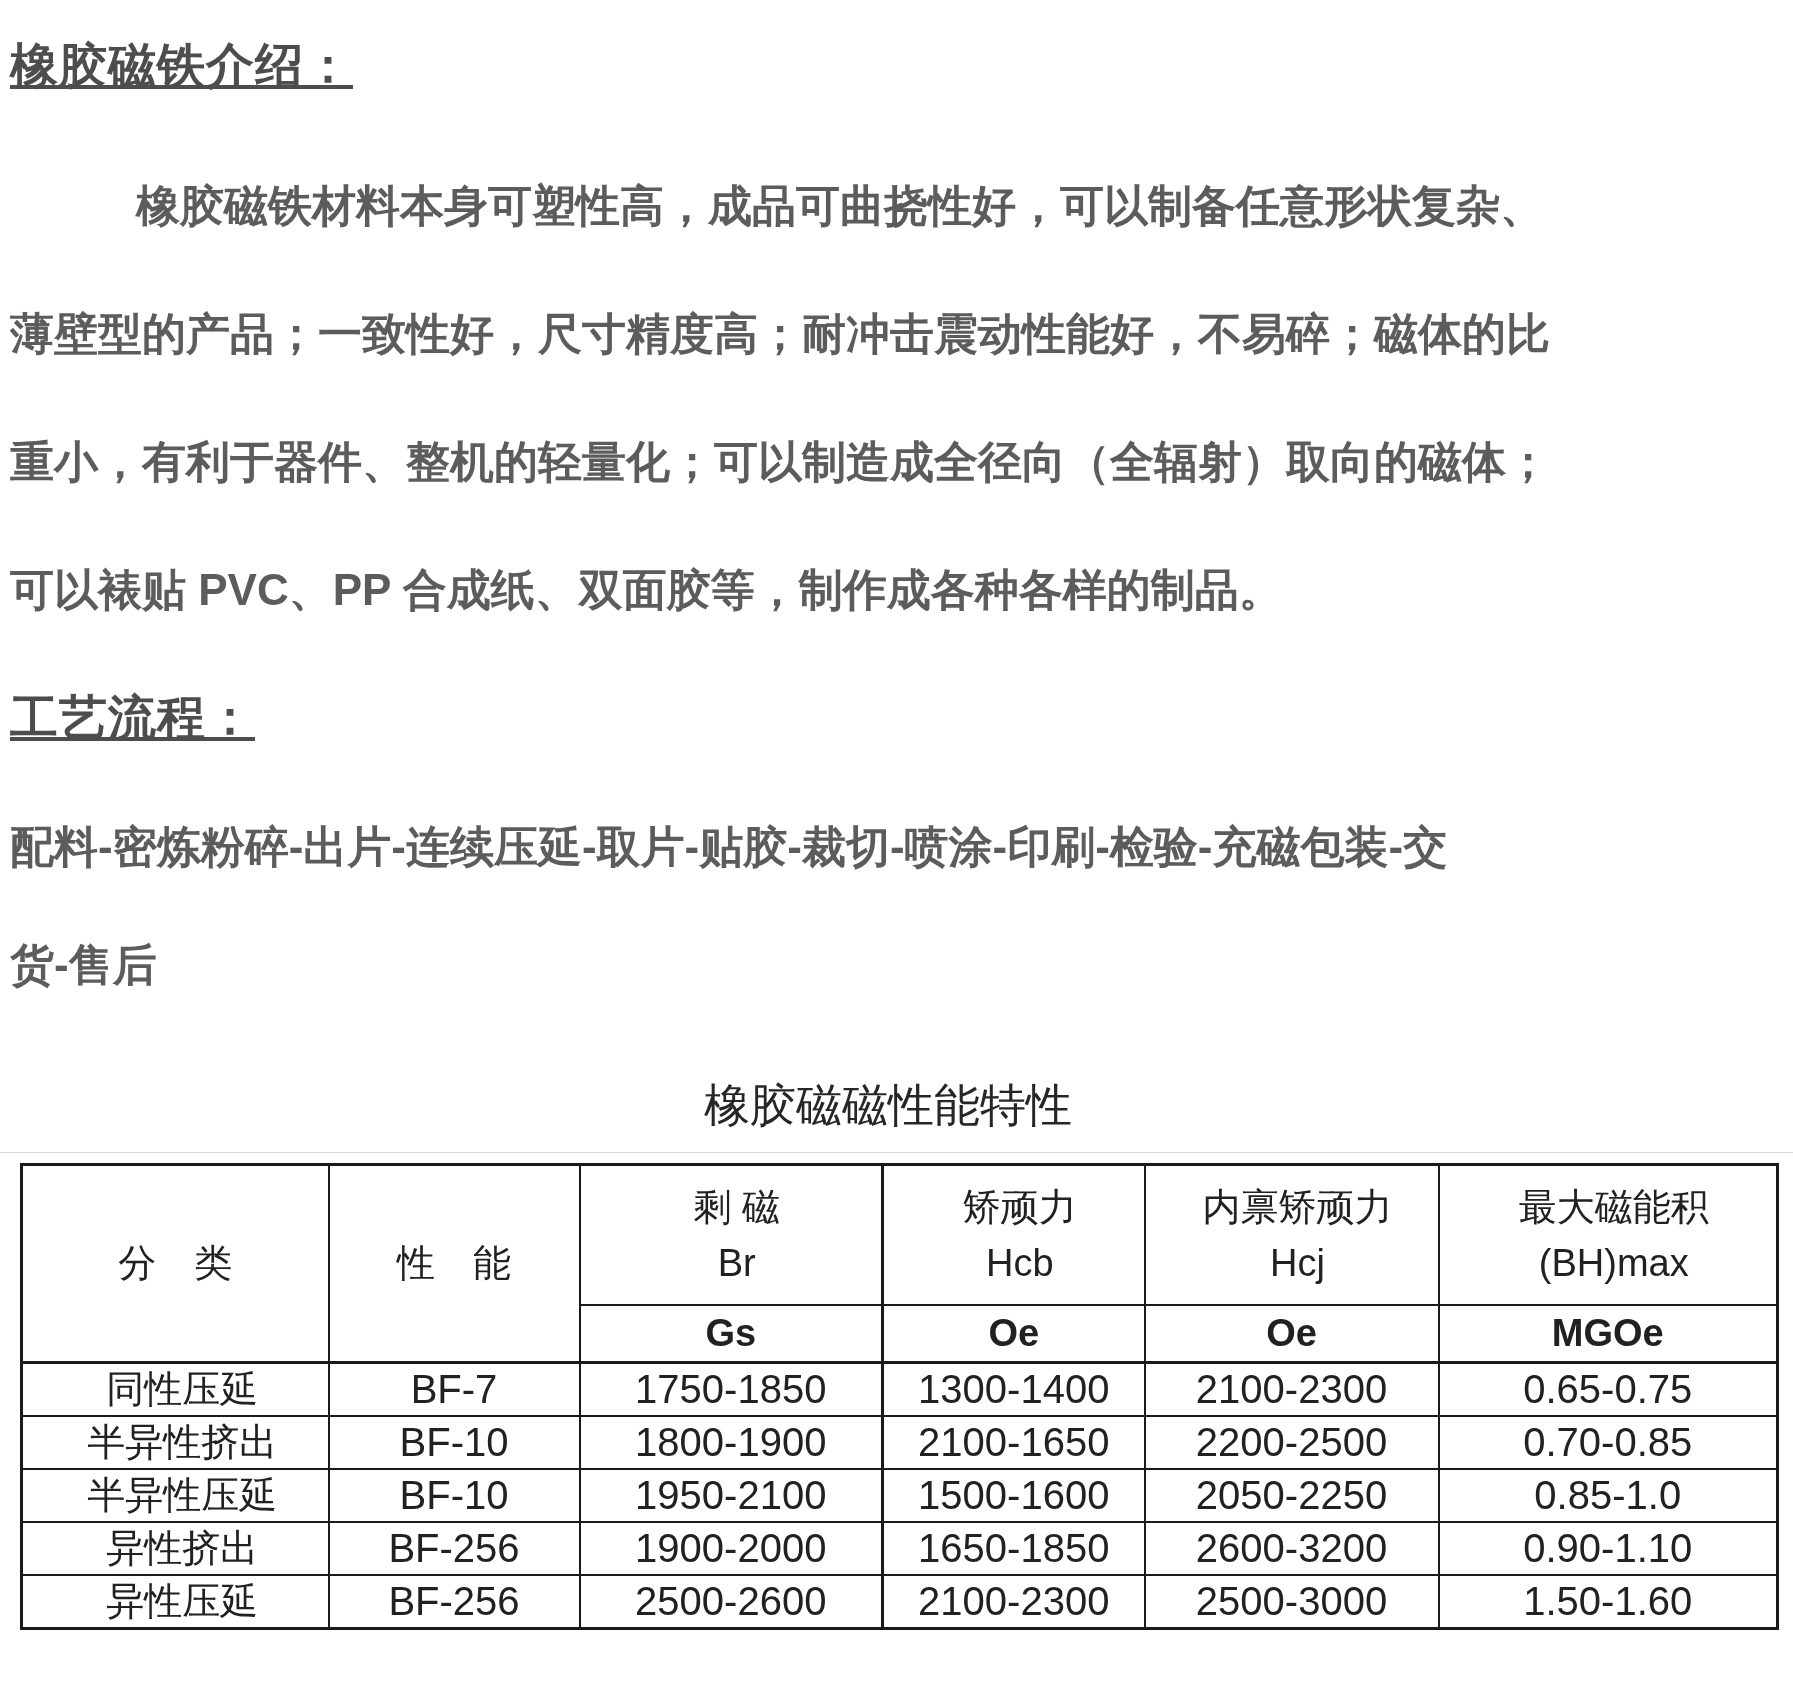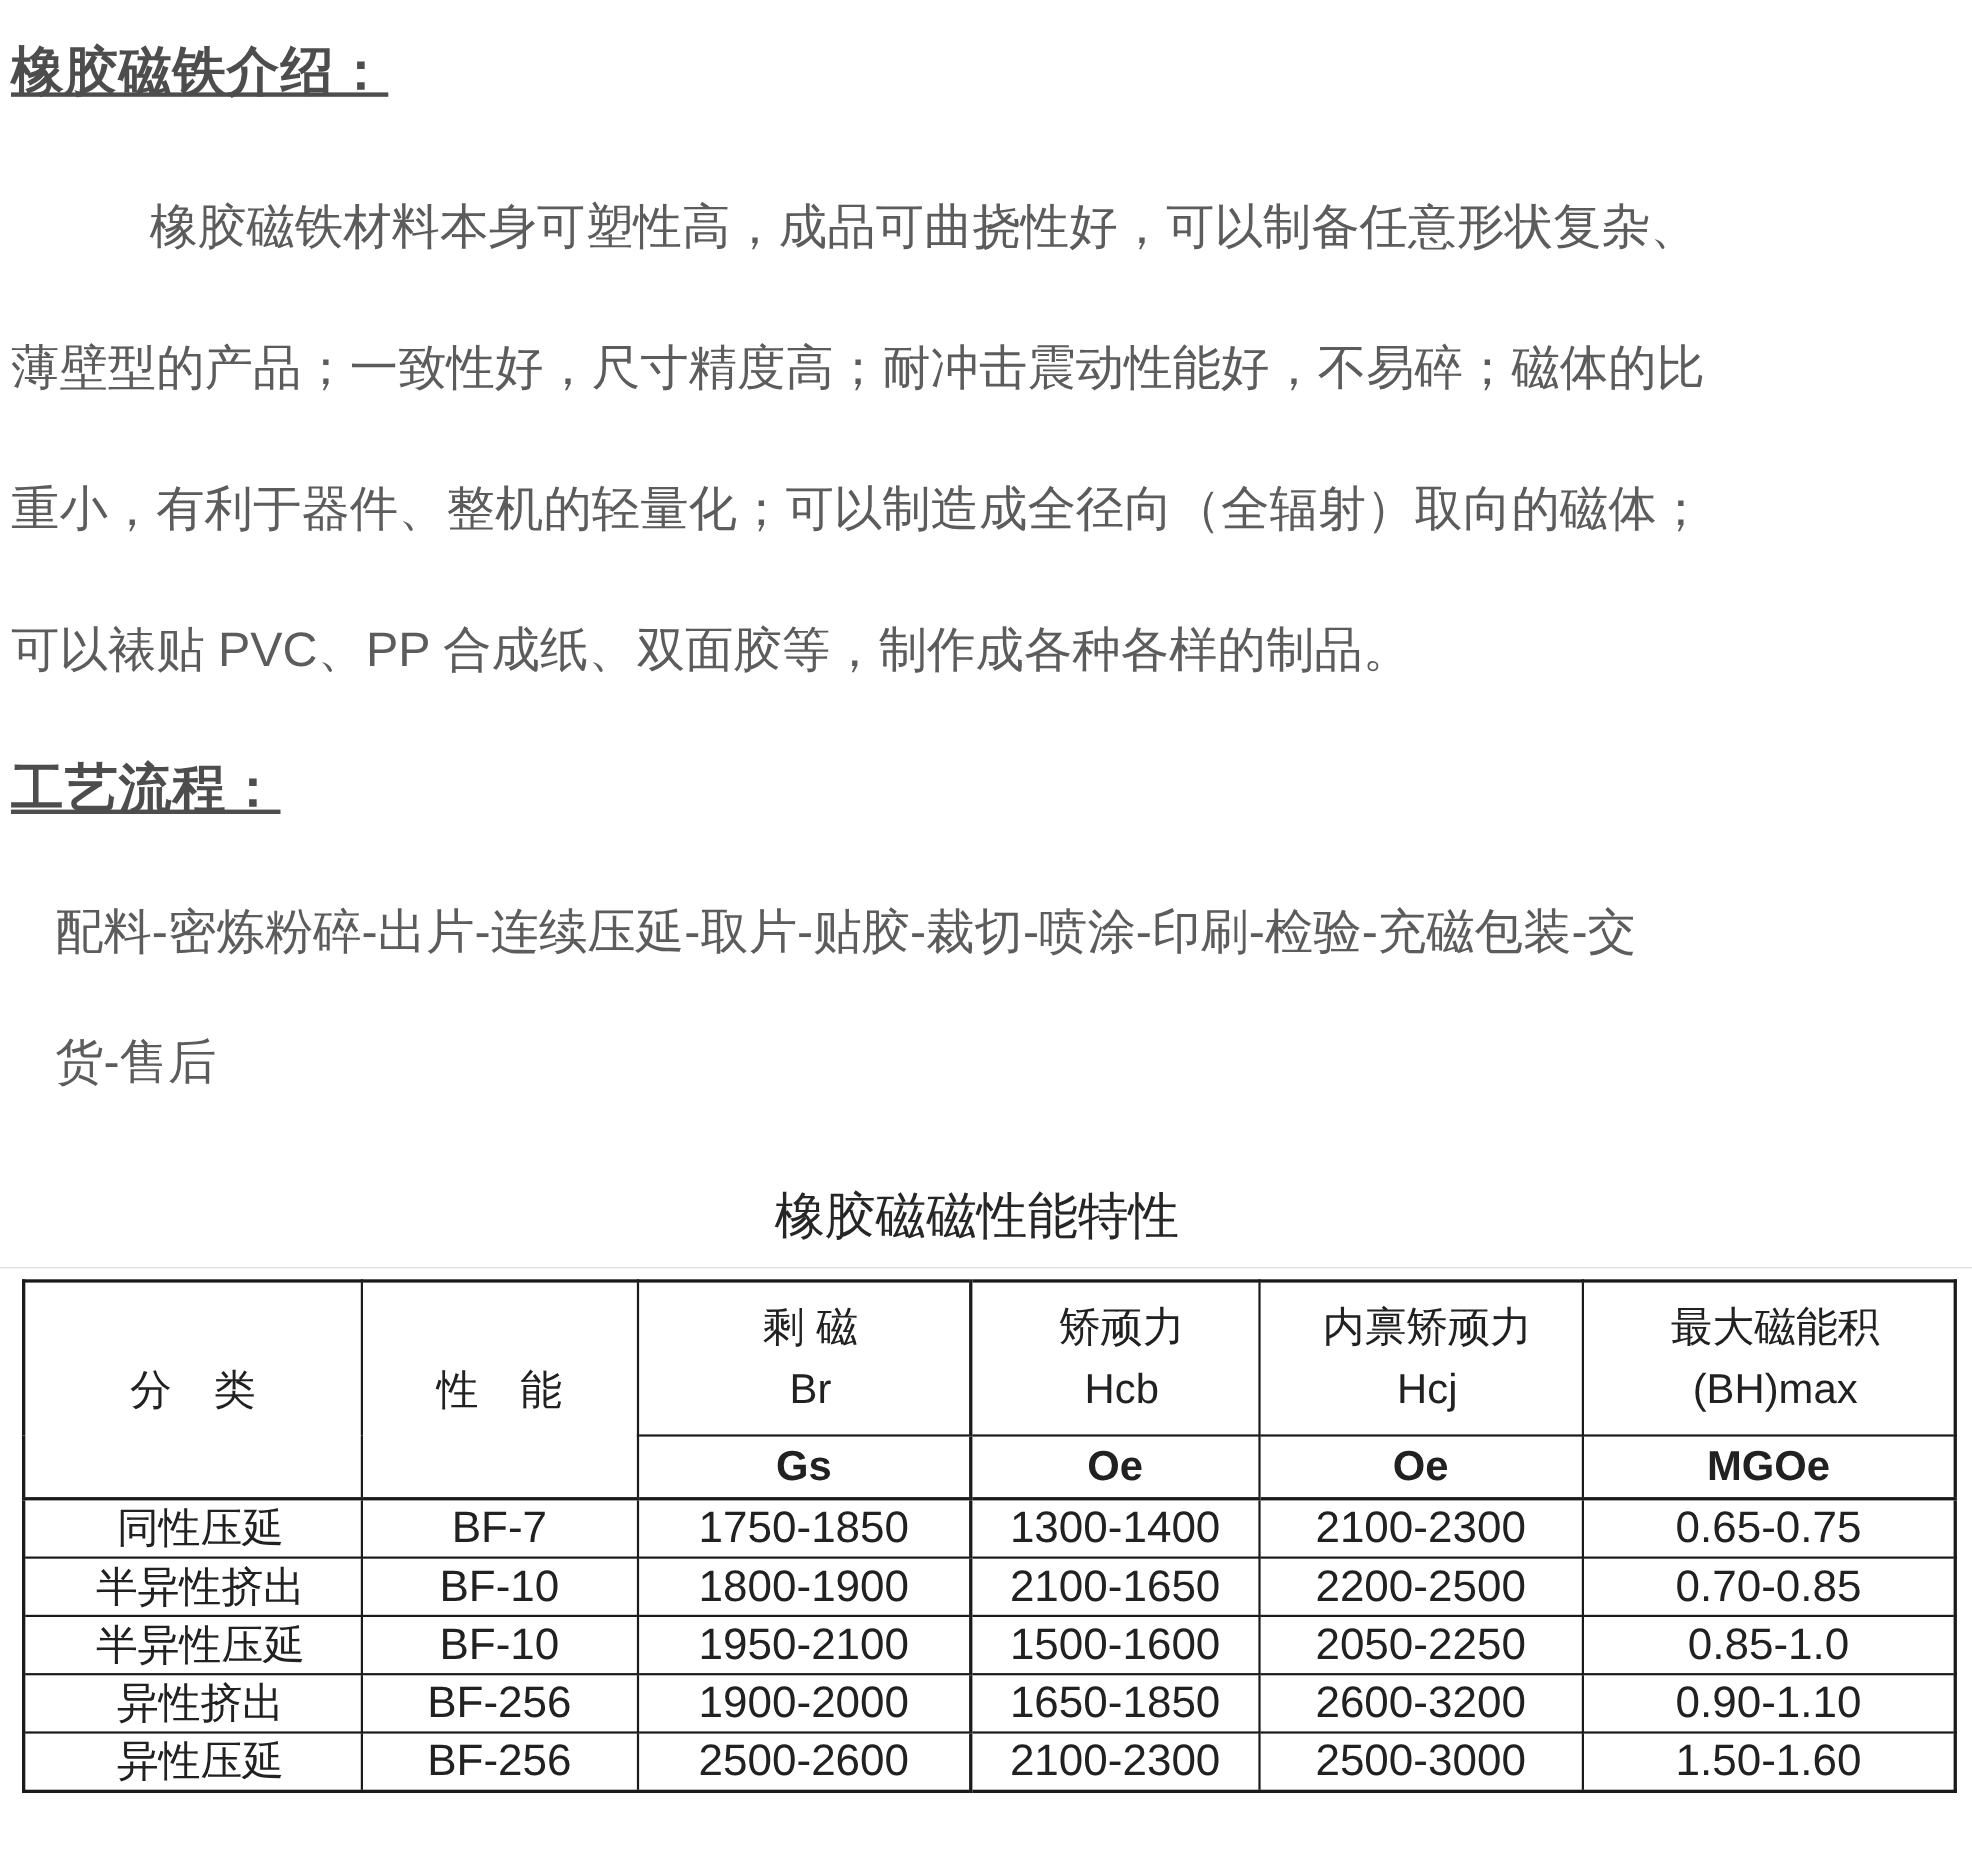--- a/index.html
+++ b/index.html
@@ -22,24 +22,25 @@
     text-decoration: underline;
   }
   .h2 { margin-top: 34px; }
 
   .para { color: #5c5c5c; font-size: 44px; }
   .para .line {
     height: 128px;
     display: flex;
     align-items: center;
     white-space: nowrap;
+    font-weight: bold;
   }
   .para .indent { padding-left: 126px; }
 
-  .process .line { height: 118px; margin-left: 40px; }
+  .process .line { height: 118px; }
   .process { margin-top: 40px; }
   .intro { margin-top: 46px; }
 
   .table-title {
     margin-top: 50px;
     height: 62px;
     line-height: 62px;
     font-size: 46px;
     color: #262626;
     text-align: center;

